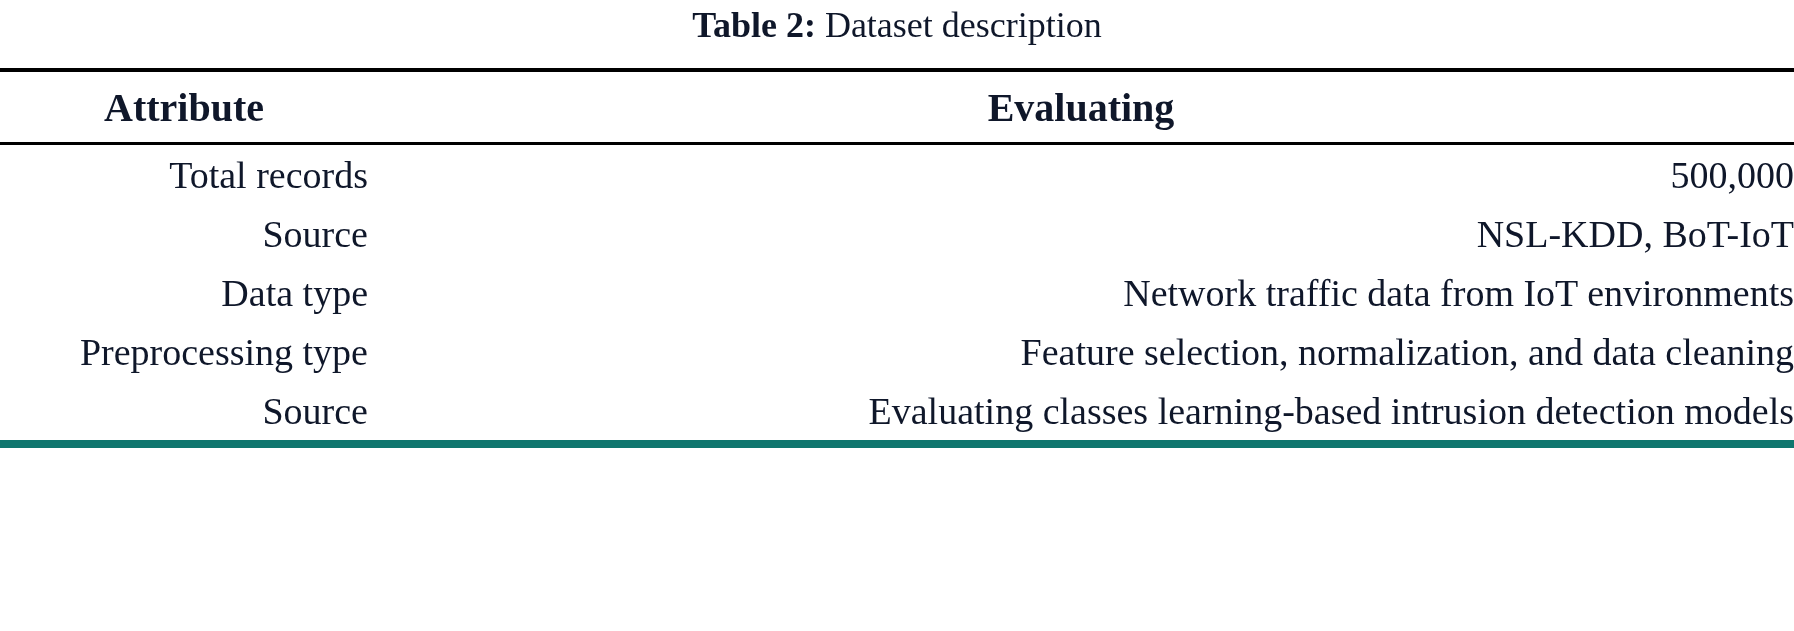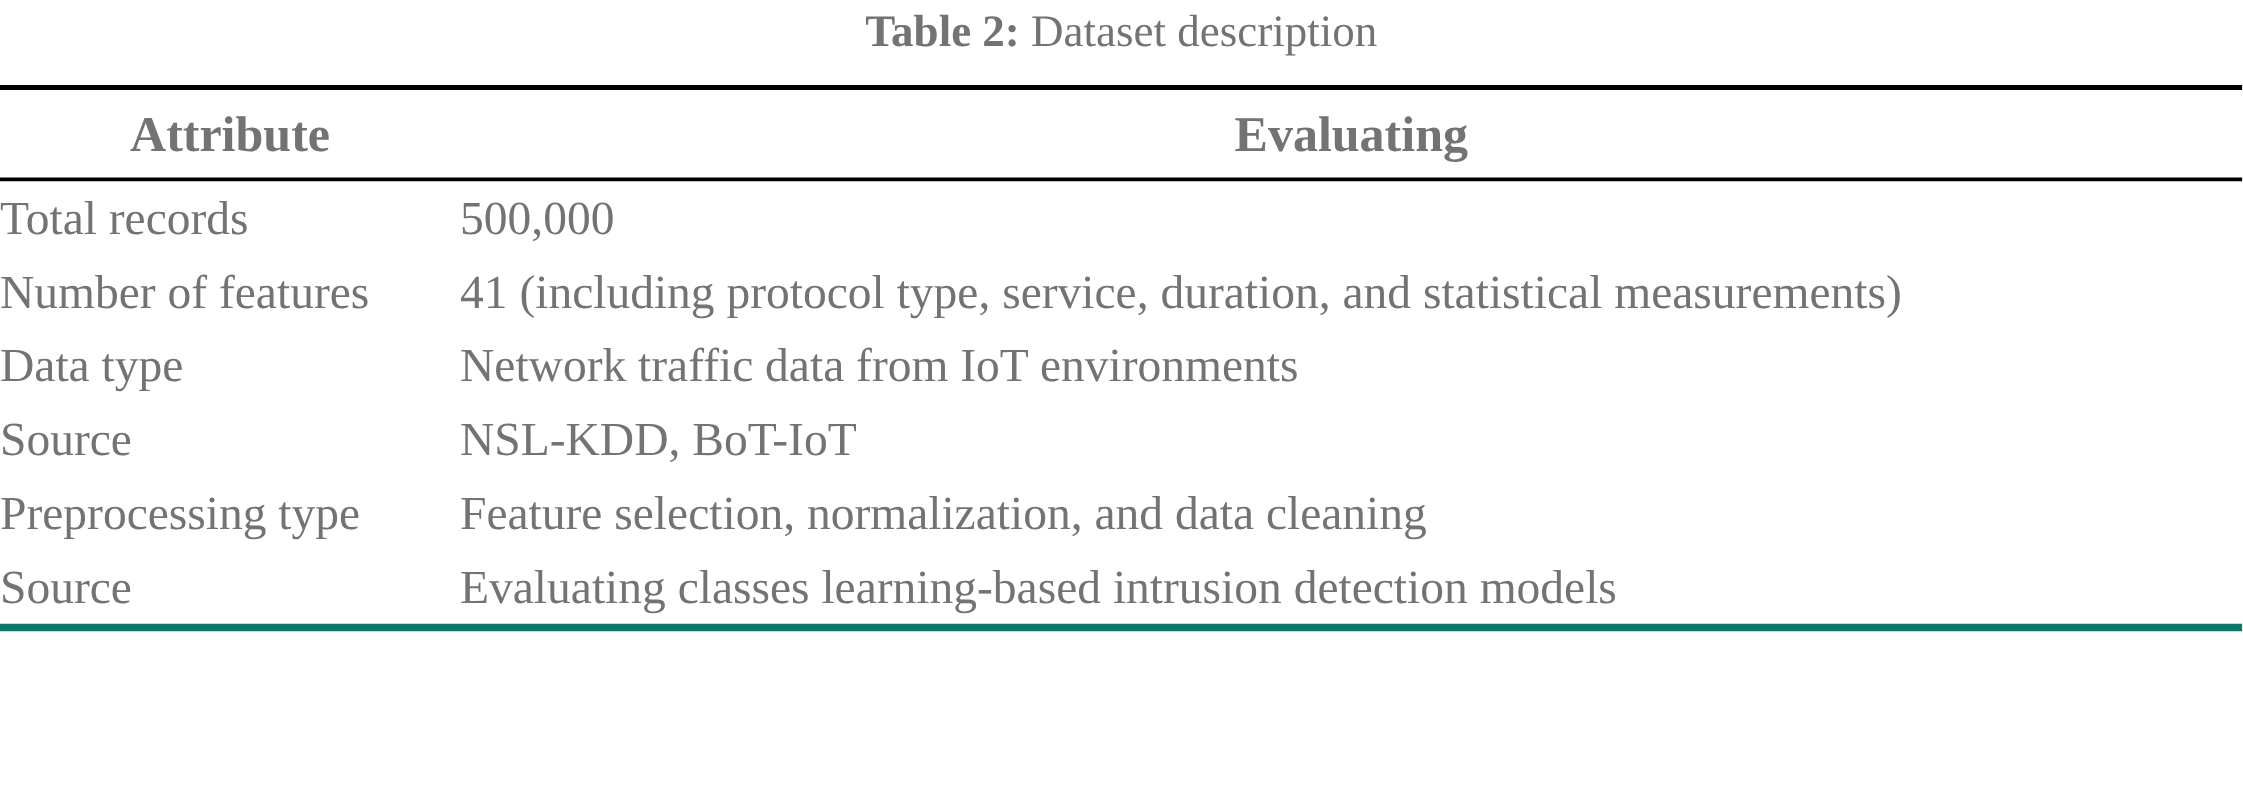--- a/index.html
+++ b/index.html
@@ -5,21 +5,21 @@
   html, body {
     margin: 0;
     padding: 0;
     background: #ffffff;
   }
   .page {
     position: relative;
     width: 1794px;
     height: 631px;
     background: #ffffff;
-    color: #737373;
+    color: #0f172a;
     font-family: "Liberation Serif", serif;
     overflow: hidden;
   }
   .caption {
     height: 68px;
     padding-top: 2px;
     box-sizing: border-box;
     text-align: center;
     font-size: 36px;
     line-height: 46px;
@@ -28,39 +28,39 @@
   .caption .caption-label {
     font-weight: 700;
   }
   .caption .caption-text {
     font-weight: 400;
   }
   table.data-table {
     width: 100%;
     border-collapse: collapse;
     border-top: 4px solid #000000;
-    border-bottom: 6px solid #0f766e;
+    border-bottom: 8px solid #0f766e;
     table-layout: fixed;
   }
   table.data-table thead tr {
     border-bottom: 3px solid #000000;
   }
   table.data-table th {
     height: 70px;
     font-size: 40px;
     font-weight: 700;
     text-align: center;
     vertical-align: middle;
     padding: 0;
   }
   table.data-table td {
     height: 59px;
     font-size: 38px;
     font-weight: 400;
-    text-align: left;
+    text-align: right;
     vertical-align: middle;
     padding: 0;
     white-space: nowrap;
     overflow: visible;
   }
   col.col-attribute { width: 368px; }
   col.col-description { width: auto; }
 </style>
 </head>
 <body>
@@ -81,30 +81,26 @@
         <th>Attribute</th>
         <th>Evaluating</th>
       </tr>
     </thead>
     <tbody>
       <tr>
         <td>Total records</td>
         <td>500,000</td>
       </tr>
       <tr>
-        <td>Number of features</td>
-        <td>41 (including protocol type, service, duration, and statistical measurements)</td>
+        <td>Source</td>
+        <td>NSL-KDD, BoT-IoT</td>
       </tr>
       <tr>
         <td>Data type</td>
         <td>Network traffic data from IoT environments</td>
-      </tr>
-      <tr>
-        <td>Source</td>
-        <td>NSL-KDD, BoT-IoT</td>
       </tr>
       <tr>
         <td>Preprocessing type</td>
         <td>Feature selection, normalization, and data cleaning</td>
       </tr>
       <tr>
         <td>Source</td>
         <td>Evaluating classes learning-based intrusion detection models</td>
       </tr>
     </tbody>

